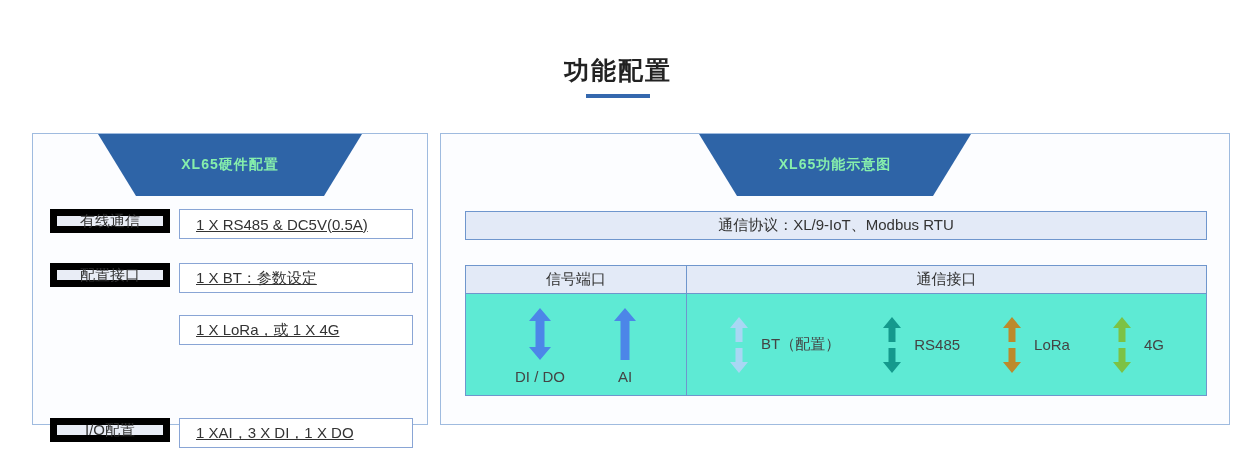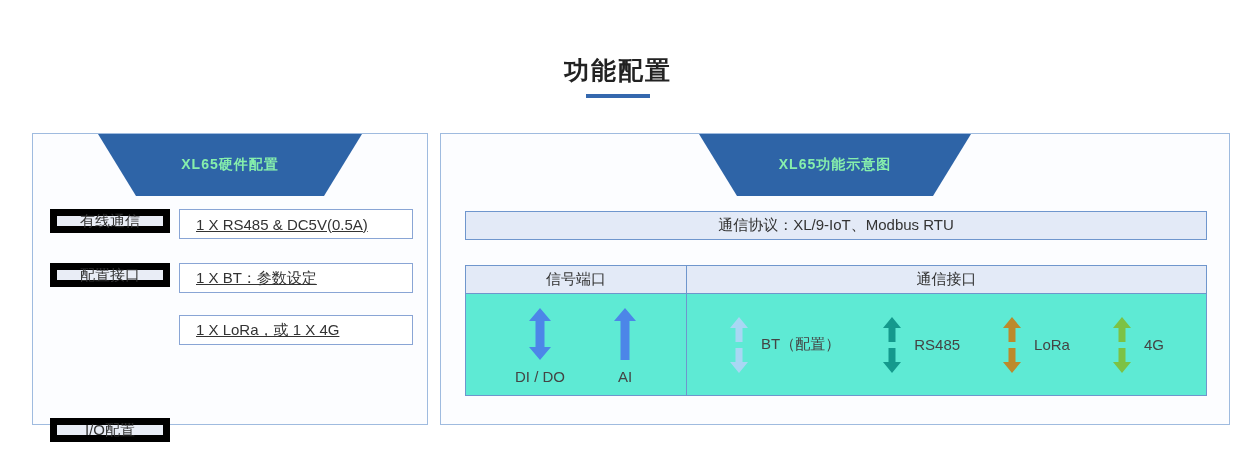--- a/index.html
+++ b/index.html
@@ -124,20 +124,21 @@
   </div>
   <div class="hw-row hw-row-2">
     <div class="label-box">配置接口</div>
     <div class="value-box">1 X BT：参数设定</div>
   </div>
   <div class="hw-row hw-row-3">
     <div class="value-box">1 X LoRa，或 1 X 4G</div>
   </div>
   <div class="hw-row hw-row-4">
     <div class="label-box">I/O配置</div>
+    <div class="value-box">1 XAI，3 X DI，1 X DO</div>
   </div>
 </div>
 
 <div class="panel panel-right">
   <div class="panel-header">XL65功能示意图</div>
 
   <div class="protocol-bar">通信协议：XL/9-IoT、Modbus RTU</div>
 
   <div class="func-table">
     <div class="thead">

